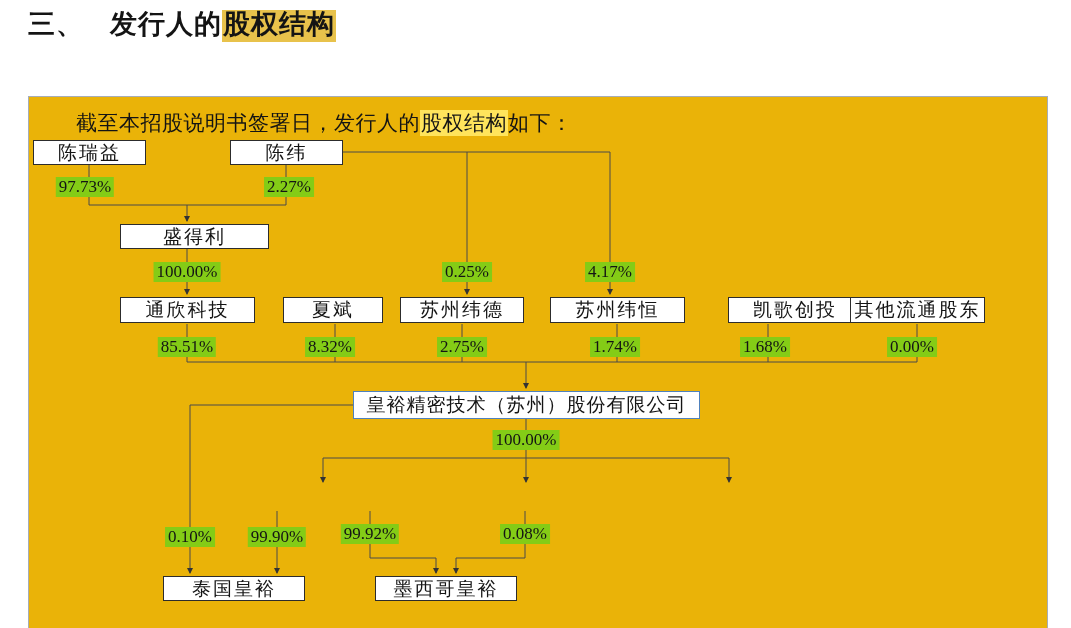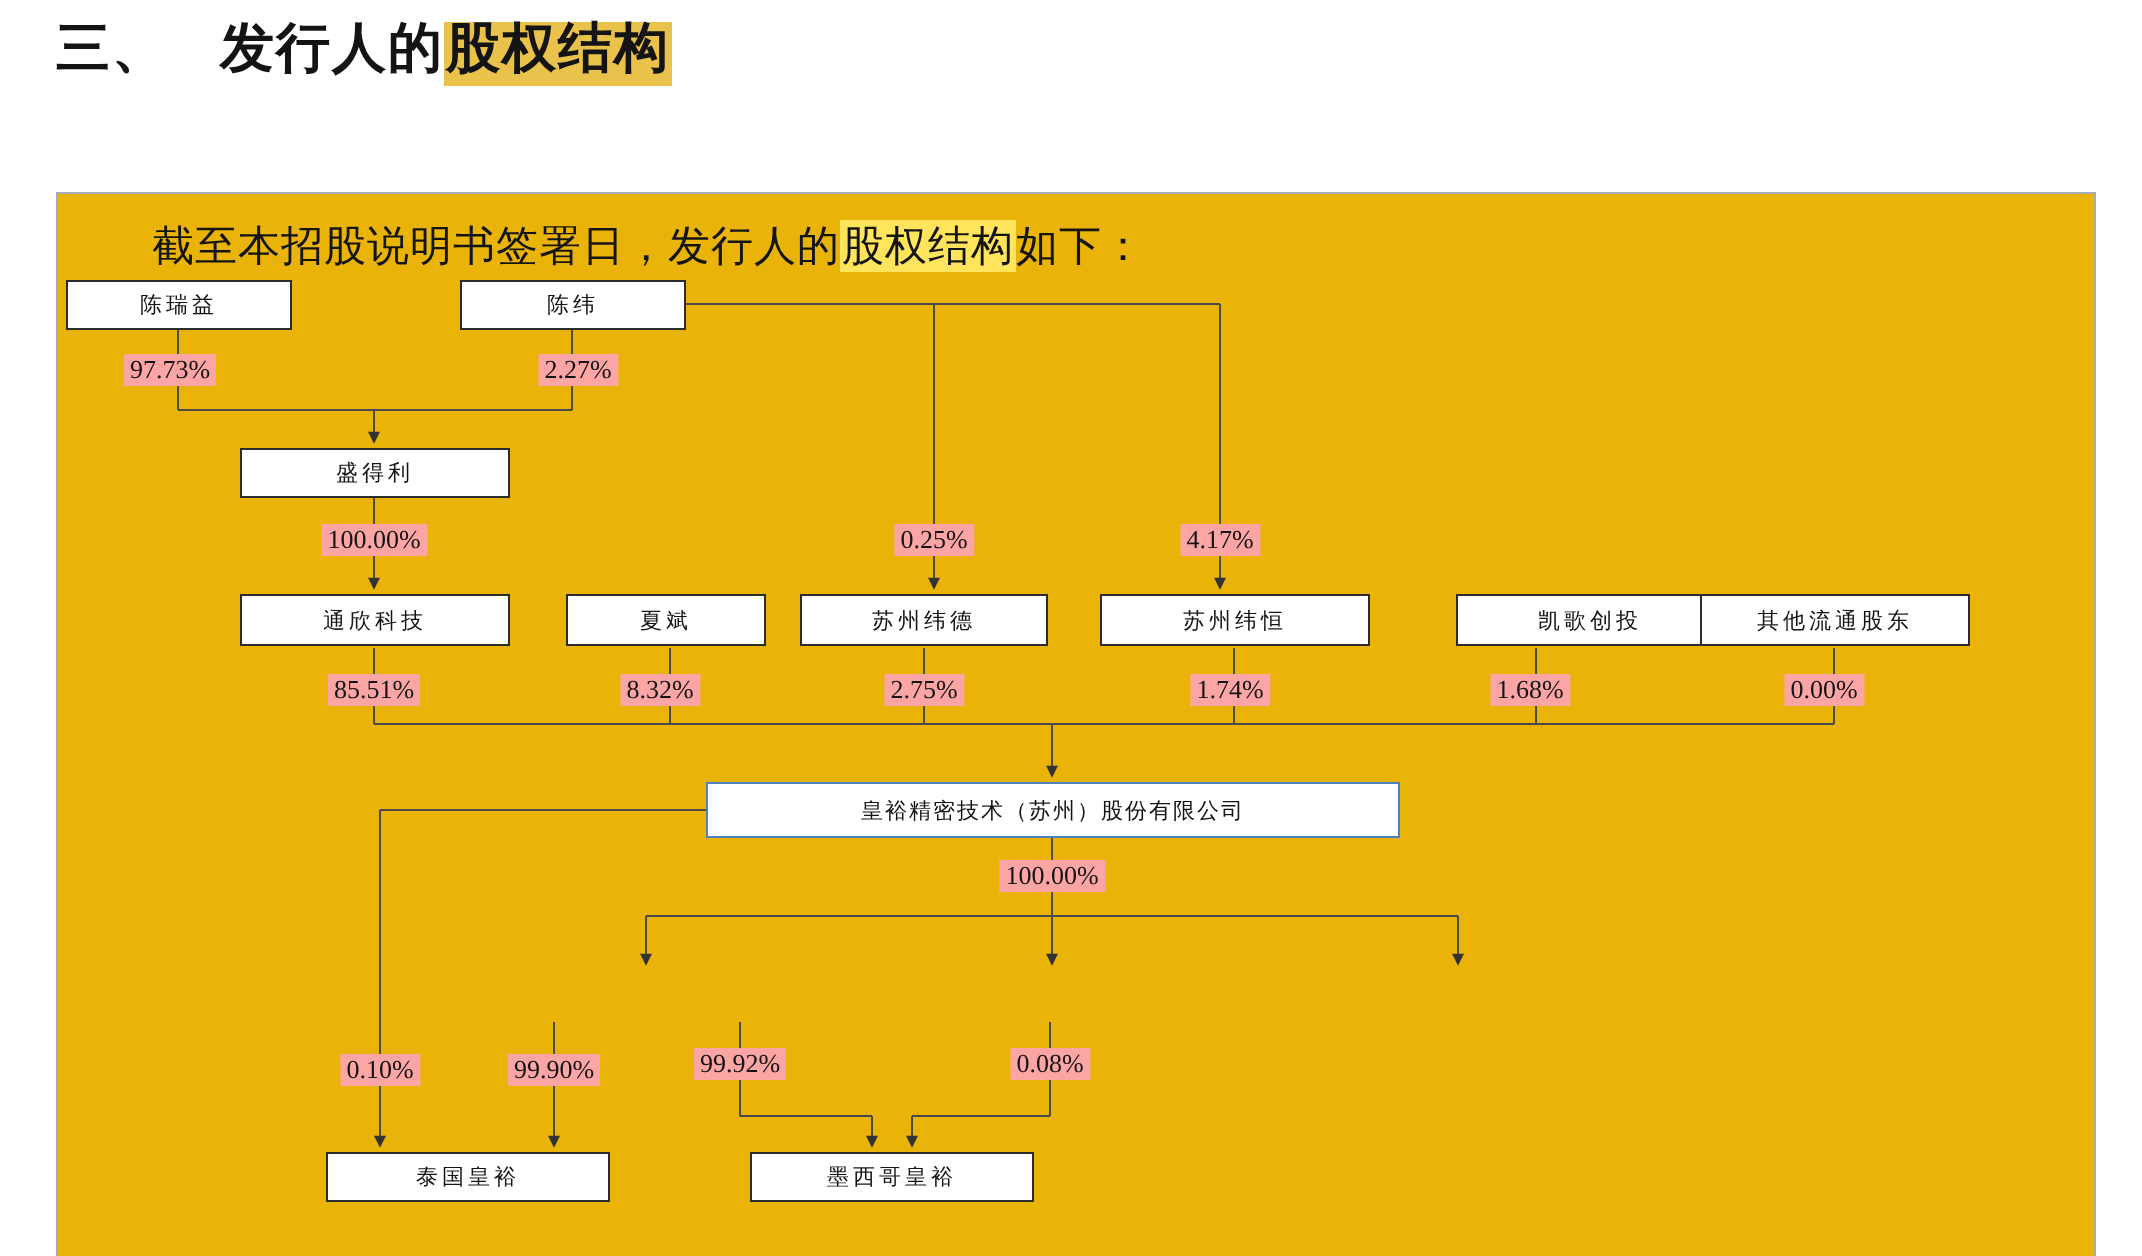--- a/index.html
+++ b/index.html
@@ -32,28 +32,28 @@
 
   .connectors { position:absolute; left:0; top:0; z-index:1; }
   .connectors line, .connectors polyline {
     stroke:var(--line,#4a4a4a); stroke-width:1; fill:none;
   }
 
   .node {
     position:absolute; z-index:3;
     display:flex; align-items:center; justify-content:center;
     background:#fff; border:1.5px solid #2c2c2c;
-    font-size:11px; letter-spacing:2px; white-space:nowrap;text-align:center;
+    font-size:19px; letter-spacing:2px; white-space:nowrap;text-align:center;
   }
   .node.main { border-color:var(--main_box_border,#4f81bd); letter-spacing:1px; }
 
   .pct {
     position:absolute; z-index:2; transform:translateX(-50%);
-    background:#fca5a5; padding:0 3px;
-    font-size:13px; white-space:nowrap;
+    background:#84cc16; padding:0 3px;
+    font-size:17px; white-space:nowrap;
   }
 </style>
 </head>
 <body>
 
 <div class="page">
 
   <h1 class="heading"><span class="h-num">三、</span><span>发行人的</span><span class="hl-title">股权结构</span></h1>
 
   <div class="panel">
@@ -102,21 +102,21 @@
     <line x1="370" y1="558" x2="436" y2="558"></line>
     <line x1="436" y1="558" x2="436" y2="573" marker-end="url(#arrowDown)"></line>
 
     <line x1="525" y1="511" x2="525" y2="558"></line>
     <line x1="525" y1="558" x2="456" y2="558"></line>
     <line x1="456" y1="558" x2="456" y2="573" marker-end="url(#arrowDown)"></line>
   </svg>
 
   <div class="node" style="left:33px;top:140px;width:113px;height:25px">陈瑞益</div>
   <div class="node" style="left:230px;top:140px;width:113px;height:25px">陈纬</div>
-  <div class="node" style="left:120px;top:224px;width:135px;height:25px">盛得利</div>
+  <div class="node" style="left:120px;top:224px;width:149px;height:25px">盛得利</div>
   <div class="node" style="left:120px;top:297px;width:135px;height:26px">通欣科技</div>
   <div class="node" style="left:283px;top:297px;width:100px;height:26px">夏斌</div>
   <div class="node" style="left:400px;top:297px;width:124px;height:26px">苏州纬德</div>
   <div class="node" style="left:550px;top:297px;width:135px;height:26px">苏州纬恒</div>
   <div class="node" style="left:728px;top:297px;width:134px;height:26px">凯歌创投</div>
   <div class="node" style="left:850px;top:297px;width:135px;height:26px">其他流通股东</div>
   <div class="node main" style="left:353px;top:391px;width:347px;height:28px">皇裕精密技术（苏州）股份有限公司</div>
   <div class="node" style="left:163px;top:576px;width:142px;height:25px">泰国皇裕</div>
   <div class="node" style="left:375px;top:576px;width:142px;height:25px">墨西哥皇裕</div>
 

